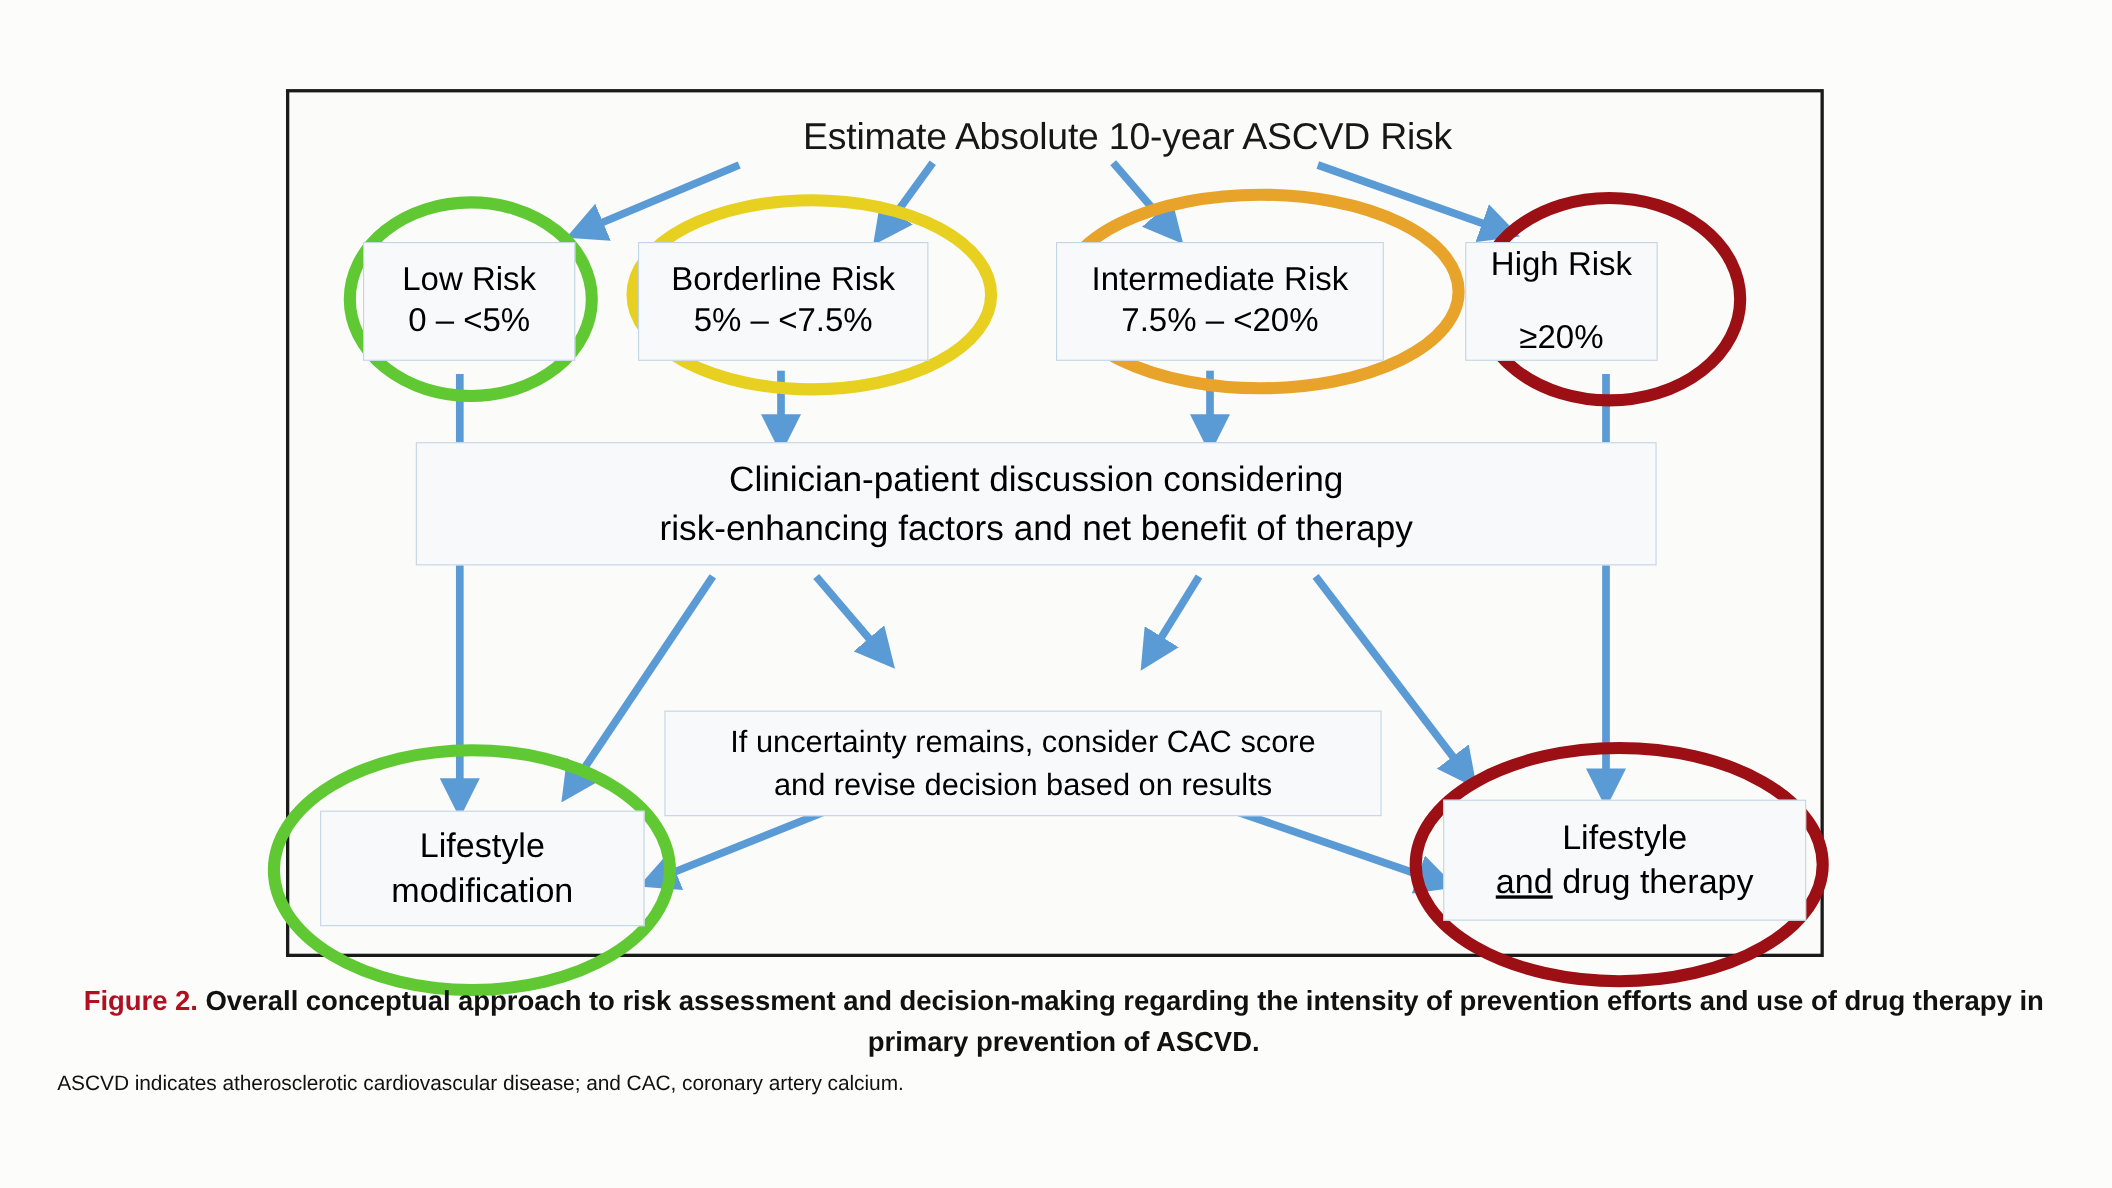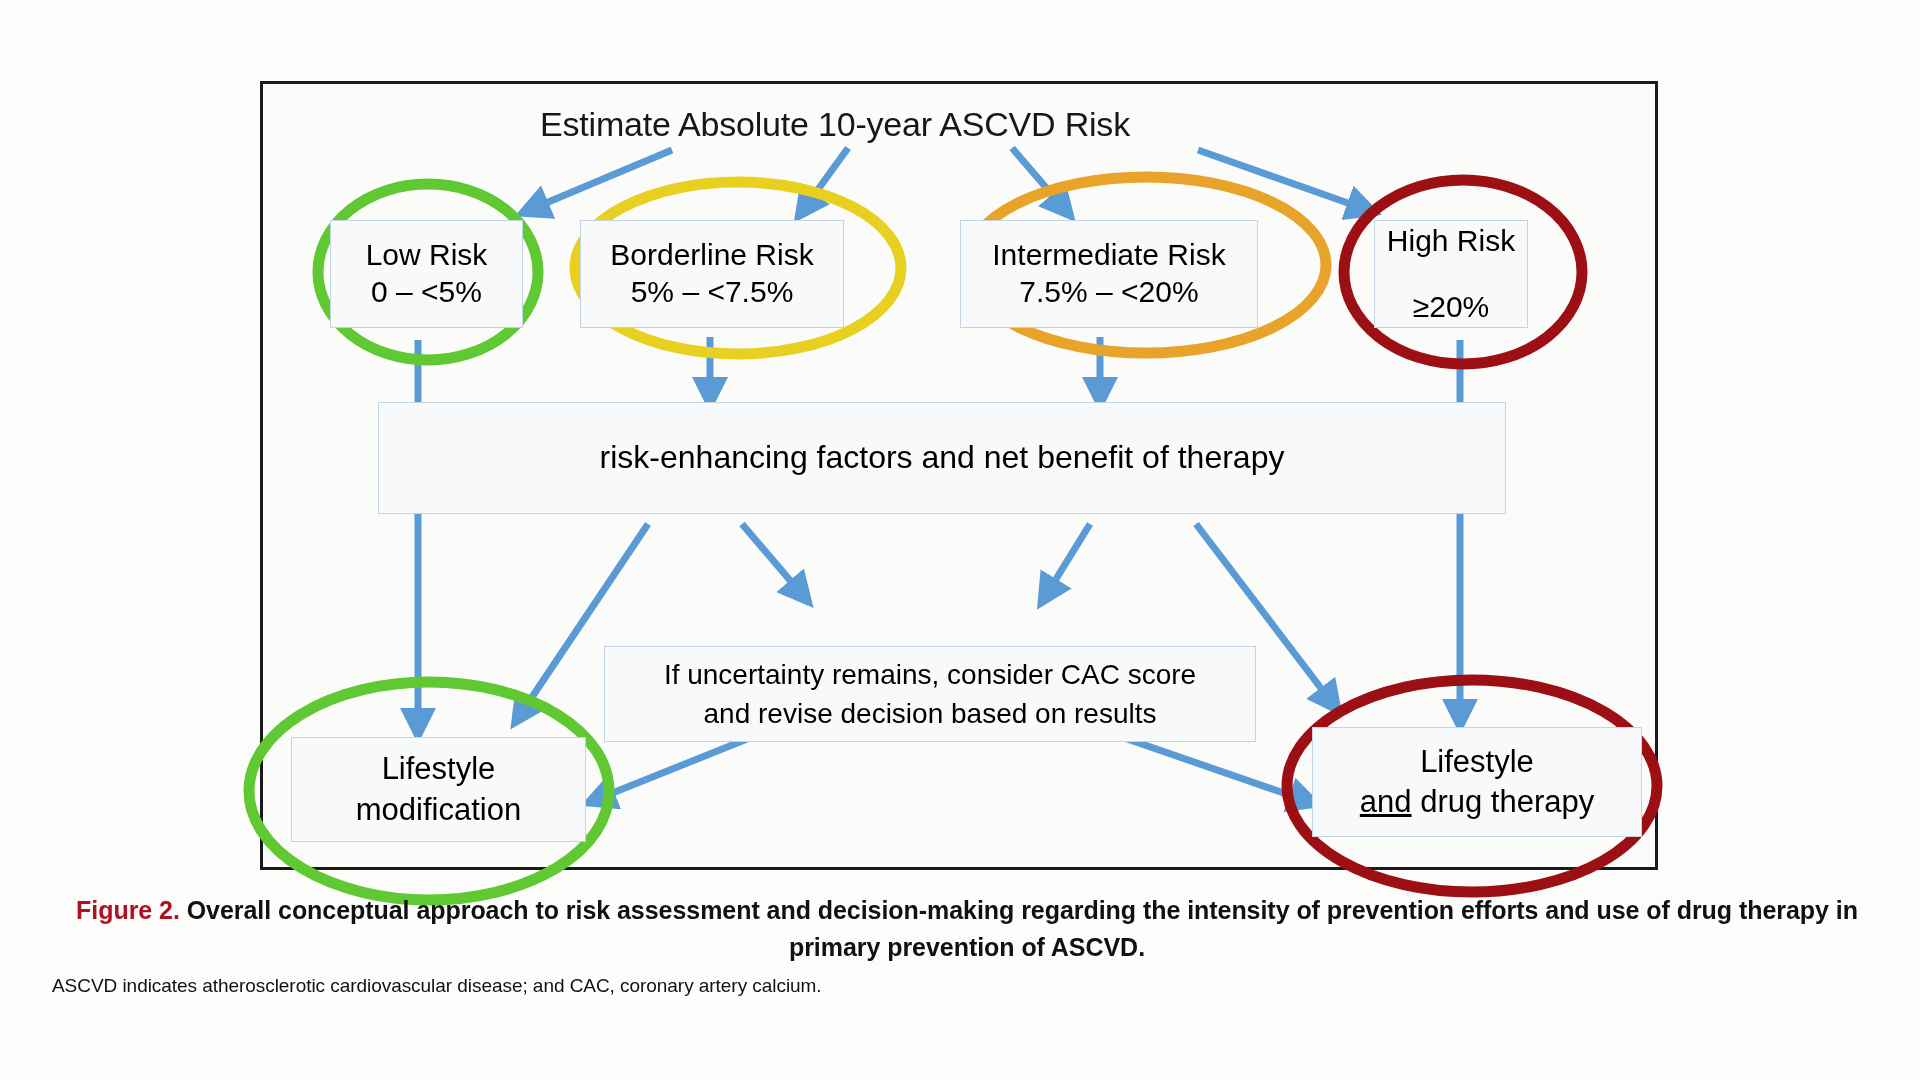--- a/index.html
+++ b/index.html
@@ -54,33 +54,33 @@
     font-family: "Liberation Sans", sans-serif;
   }
   .node .l1, .node .l2 { display: block; white-space: nowrap; }
 
   
   #node-title {
     position: absolute;
     left: 540px;
     top: 105px;
     width: 780px;
-    text-align: left;
+    text-align: right;
     font-size: 34px;
     color: #171717;
     letter-spacing: -0.2px;
     white-space: nowrap;
   }
 
   
   .risk-box { font-size: 30px; }
   #node-low          { left: 330px;  top: 220px; width: 193px; height: 108px; }
   #node-borderline   { left: 580px;  top: 220px; width: 264px; height: 108px; }
   #node-intermediate { left: 960px;  top: 220px; width: 298px; height: 108px; }
-  #node-high         { left: 1374px; top: 220px; width: 154px; height: 108px; gap: 29px; }
+  #node-high         { left: 1332px; top: 220px; width: 175px; height: 108px; gap: 29px; }
 
   #node-discussion {
     left: 378px; top: 402px; width: 1128px; height: 112px;
     font-size: 32px; line-height: 1.42;
   }
   #node-cac {
     left: 604px; top: 602px; width: 652px; height: 96px;
     font-size: 28px; line-height: 1.4; margin-top: 44px;
   }
   #node-lifestyle {
@@ -182,20 +182,21 @@
   <span class="l1">Intermediate Risk</span>
   <span class="l2">7.5% – &lt;20%</span>
 </div>
 
 <div class="node risk-box" id="node-high">
   <span class="l1">High Risk</span>
   <span class="l2">≥20%</span>
 </div>
 
 <div class="node" id="node-discussion">
+  <span class="l1">Clinician-patient discussion considering</span>
   <span class="l2">risk-enhancing factors and net benefit of therapy</span>
 </div>
 
 <div class="node" id="node-cac">
   <span class="l1">If uncertainty remains, consider CAC score</span>
   <span class="l2">and revise decision based on results</span>
 </div>
 
 <div class="node" id="node-lifestyle">
   <span class="l1">Lifestyle</span>

